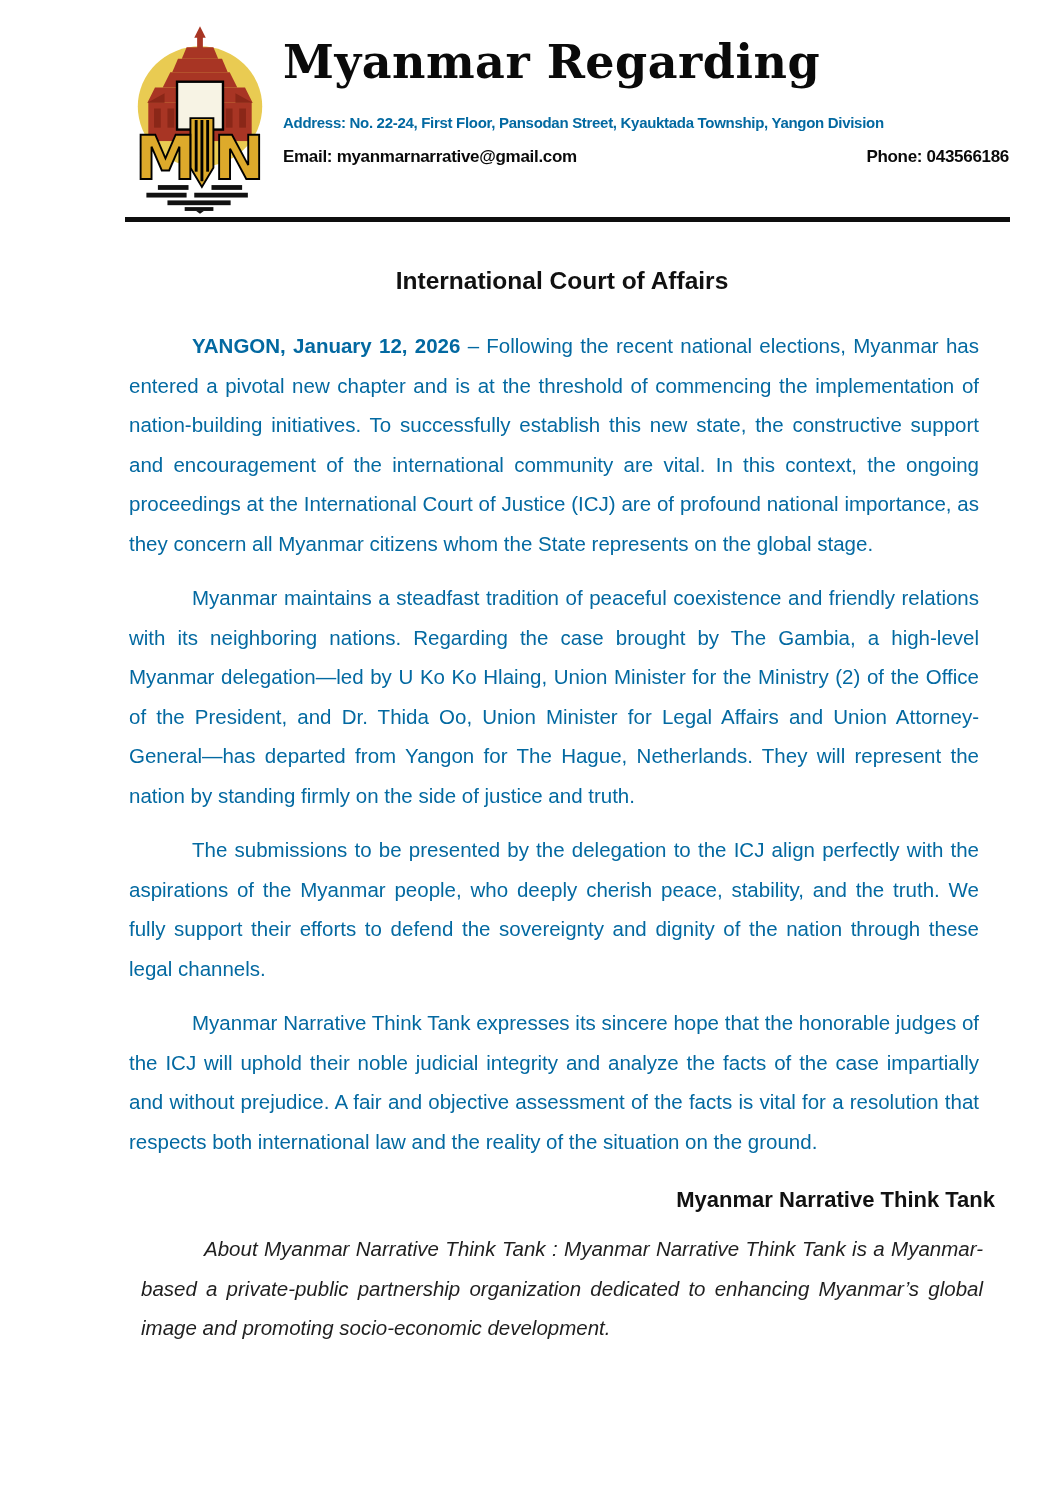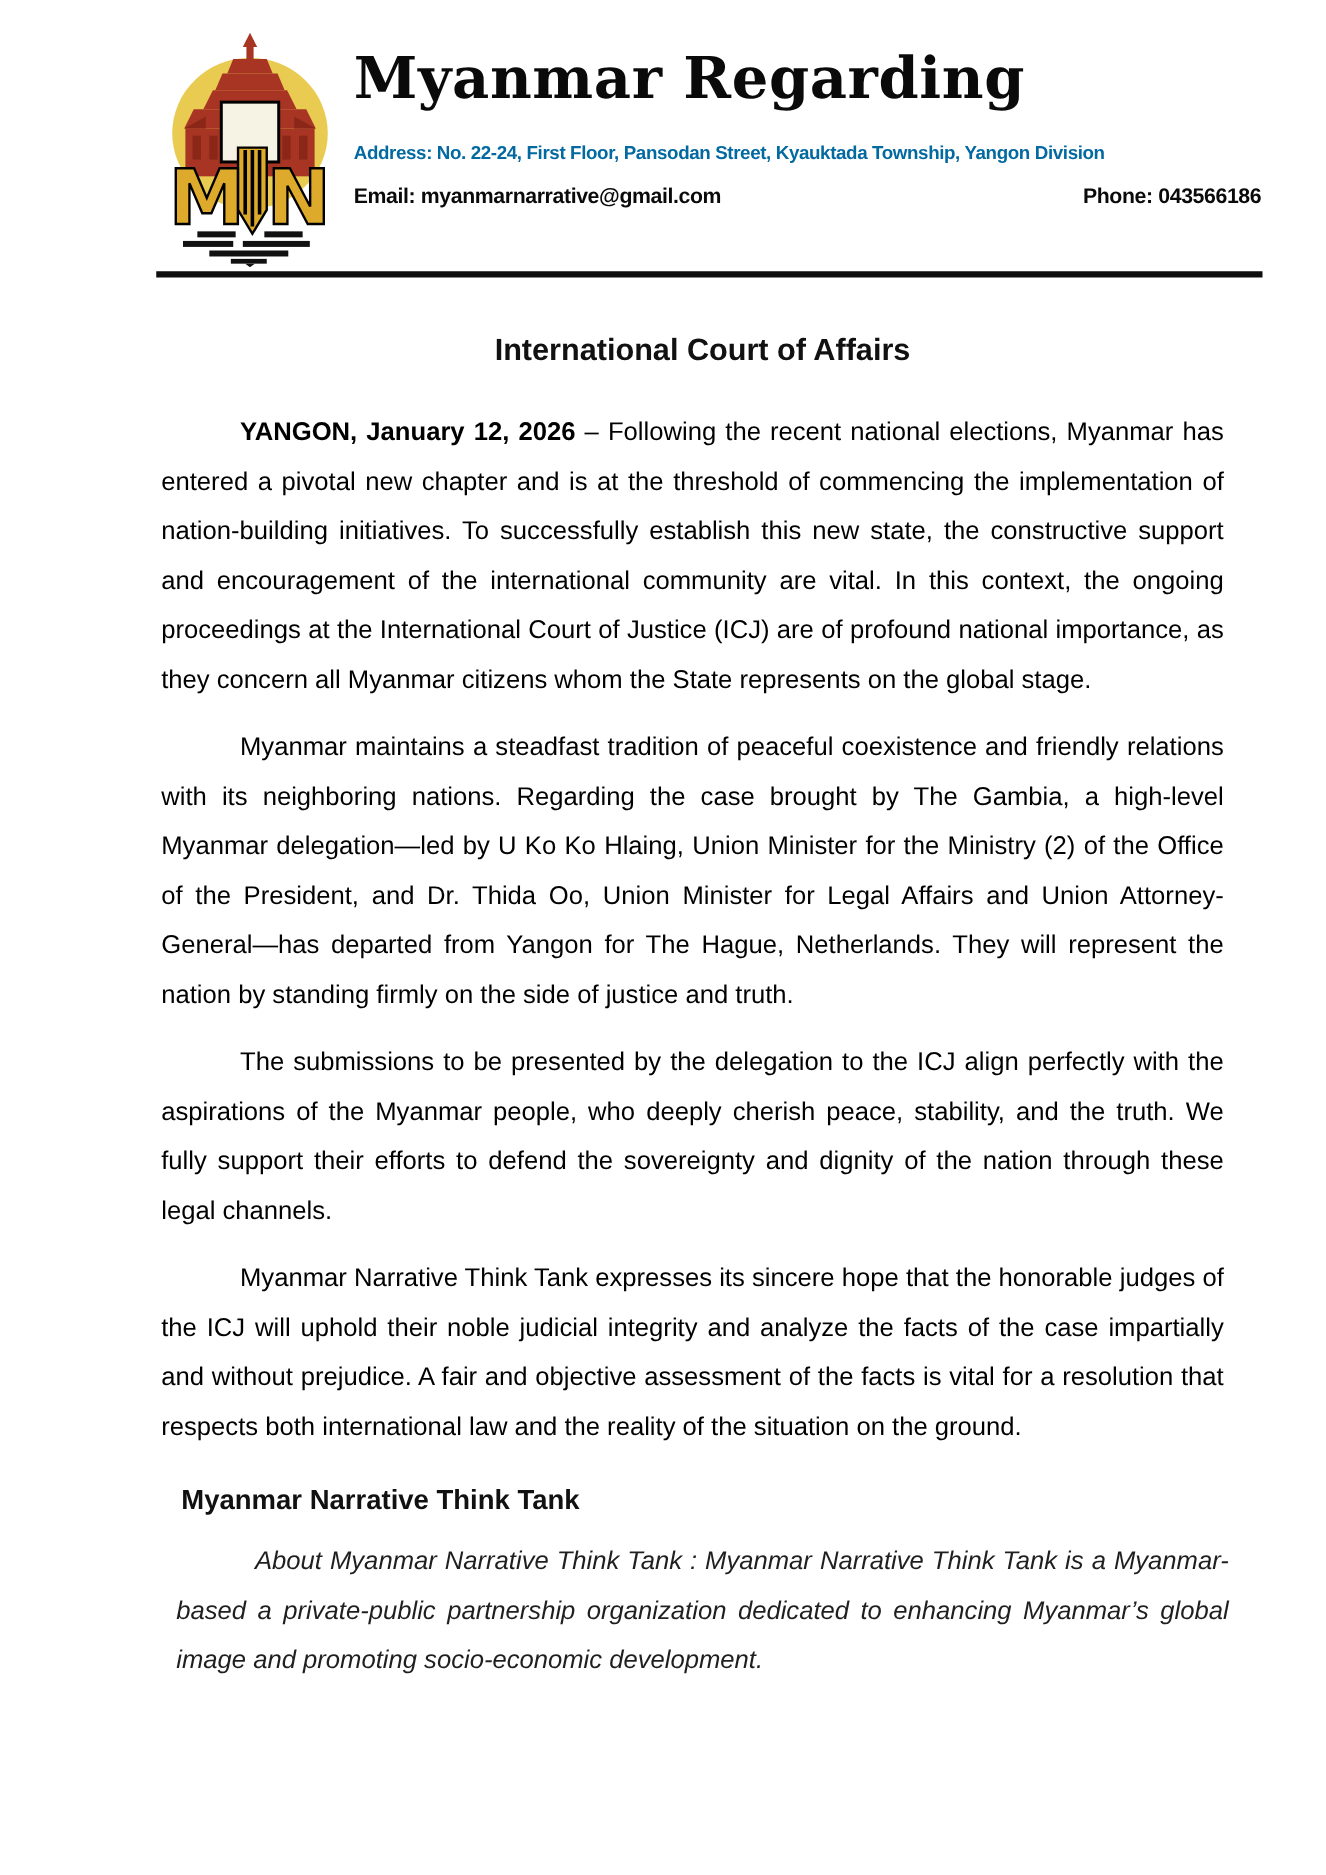--- a/index.html
+++ b/index.html
@@ -61,29 +61,30 @@
     line-height: 42px;
     color: #111;
     margin: 0 0 24px 0;
   }
   .para {
     font-size: 20.5px;
     line-height: 39.5px;
     text-align: justify;
     text-indent: 63px;
     margin: 0 16px 15px 0;
-    color: #000000;
+    color: #0369a1;
   }
   .para .lead { font-weight: 700; }
   .sig-heading {
     font-weight: 700;
     font-size: 22px;
     line-height: 30px;
-    margin: 24px 0 14px 16px;
+    margin: 24px 0 14px 0;
     color: #111;
+    text-align: right;
   }
   .about-para {
     font-style: italic;
     font-size: 20.5px;
     line-height: 39.5px;
     text-align: justify;
     text-indent: 63px;
     margin: 12px;
     color: #1f1f1f;
   }

